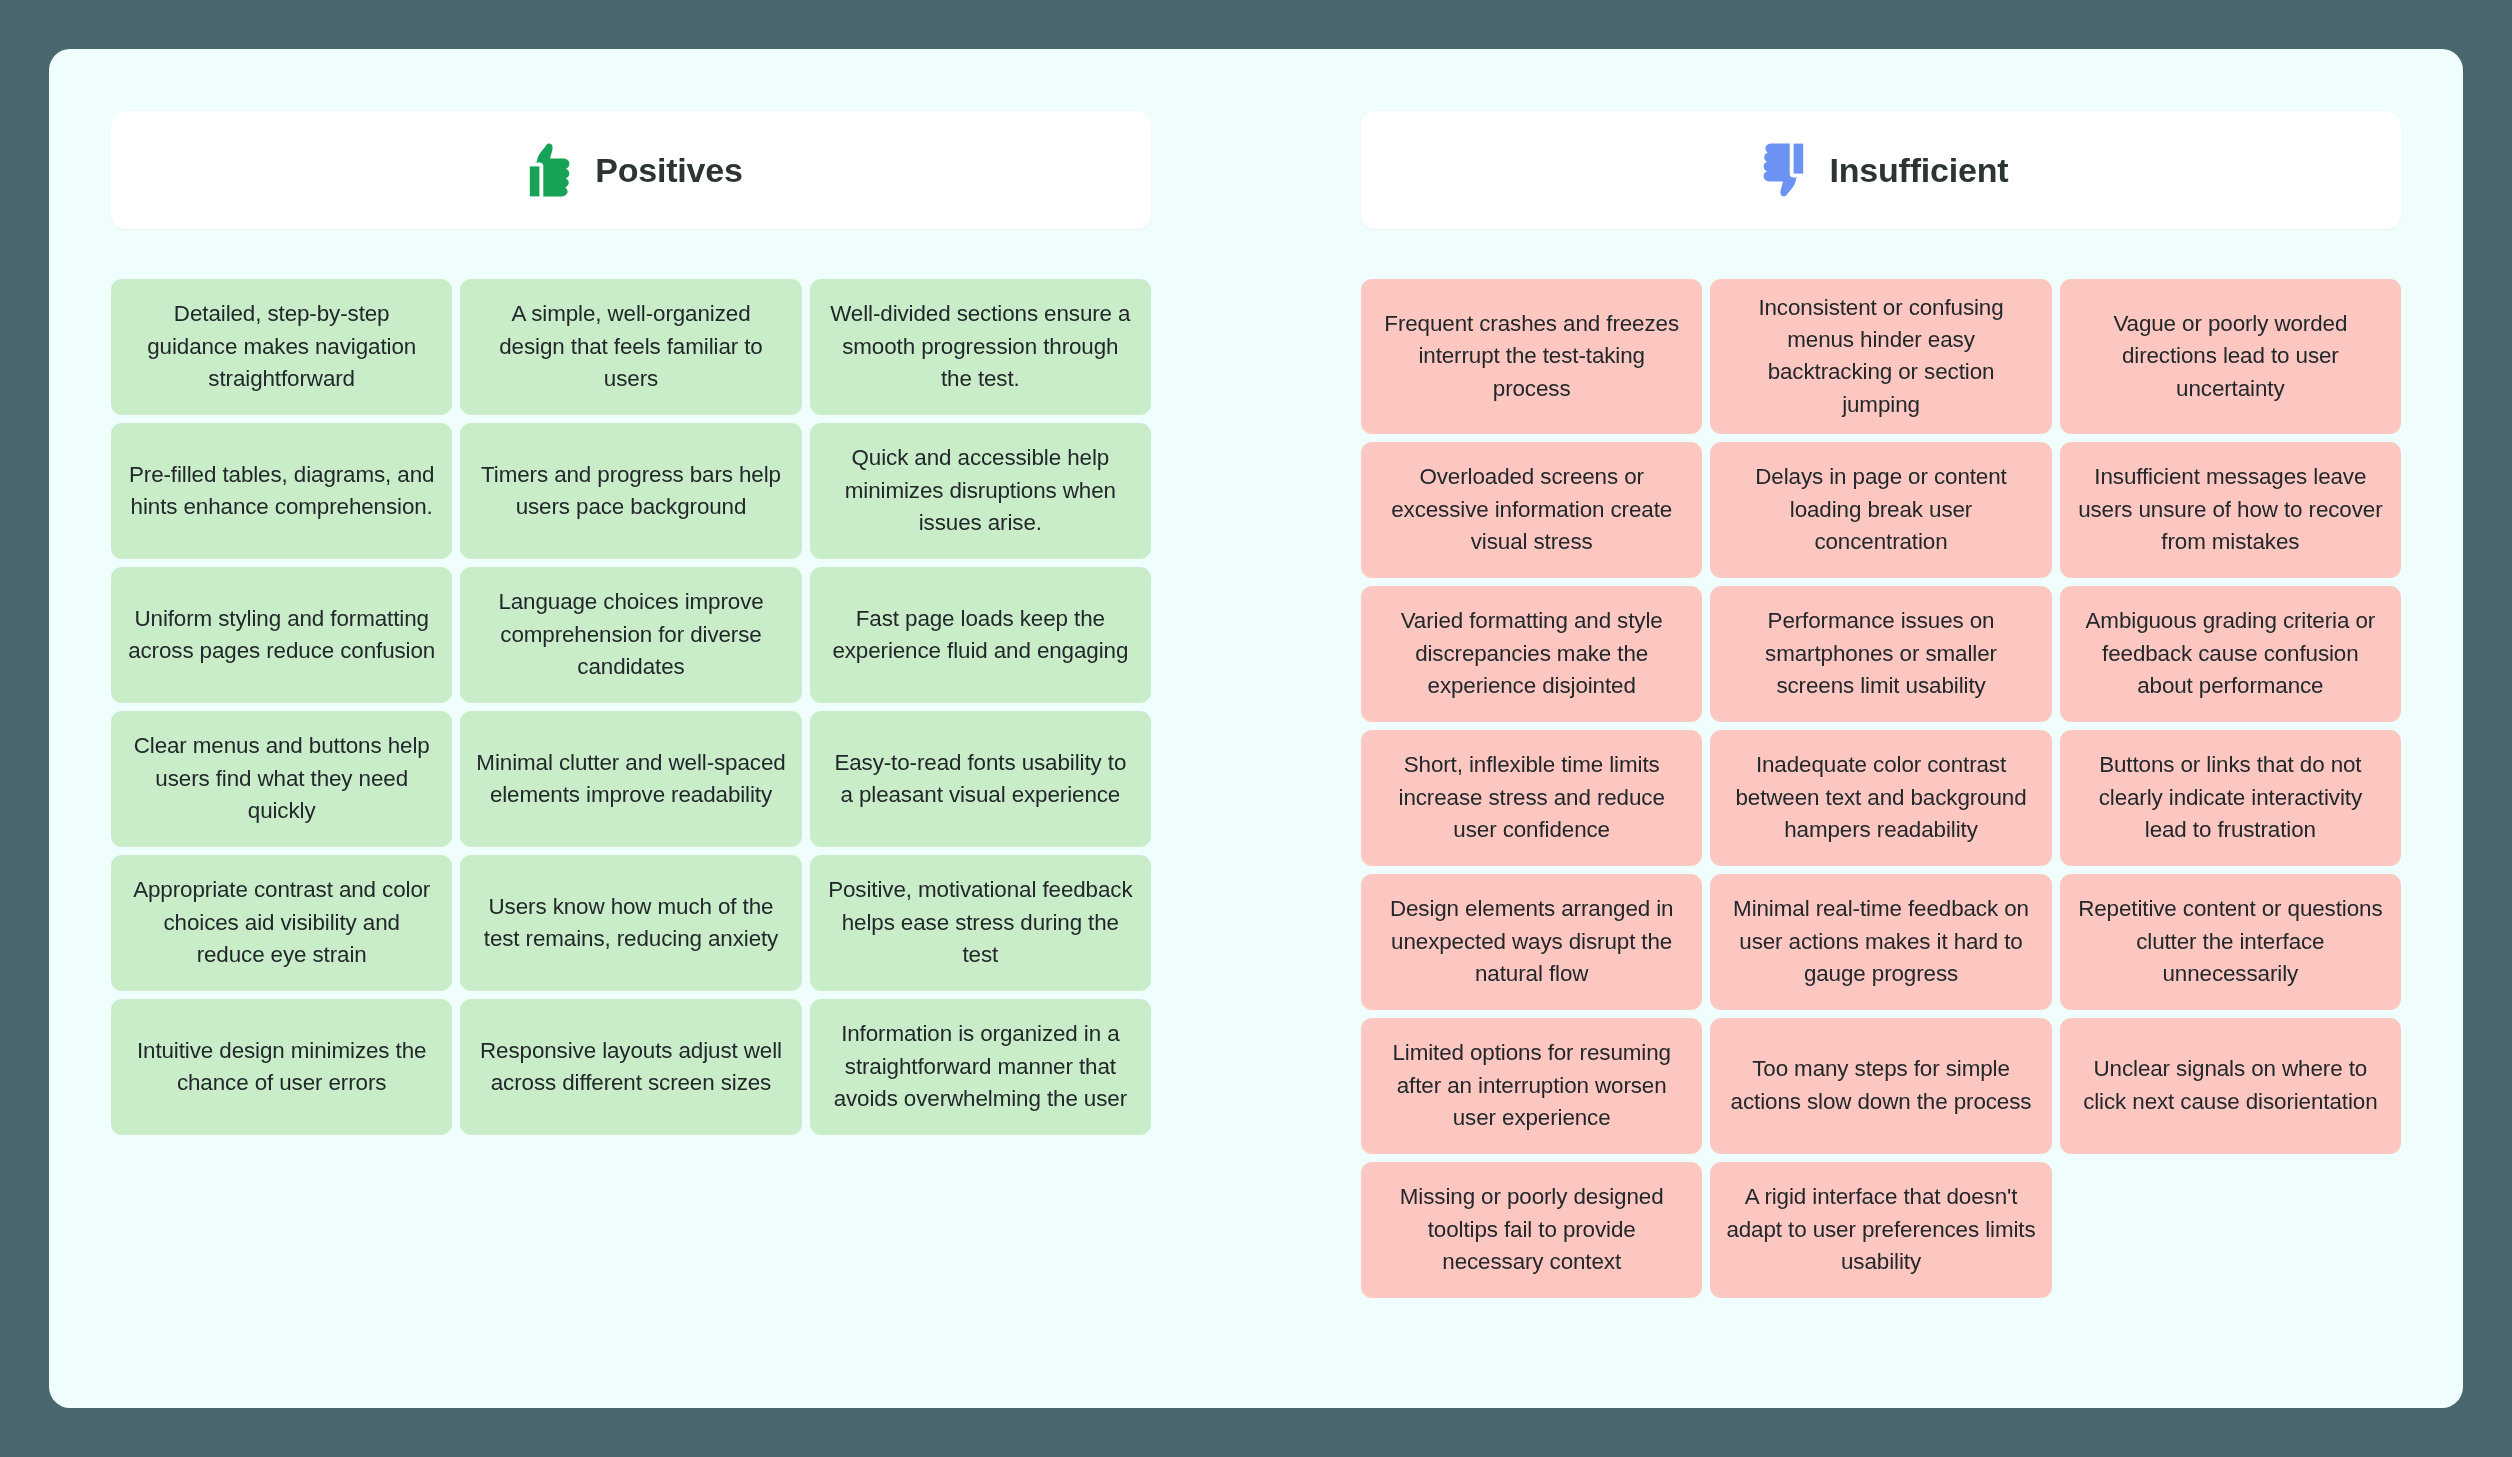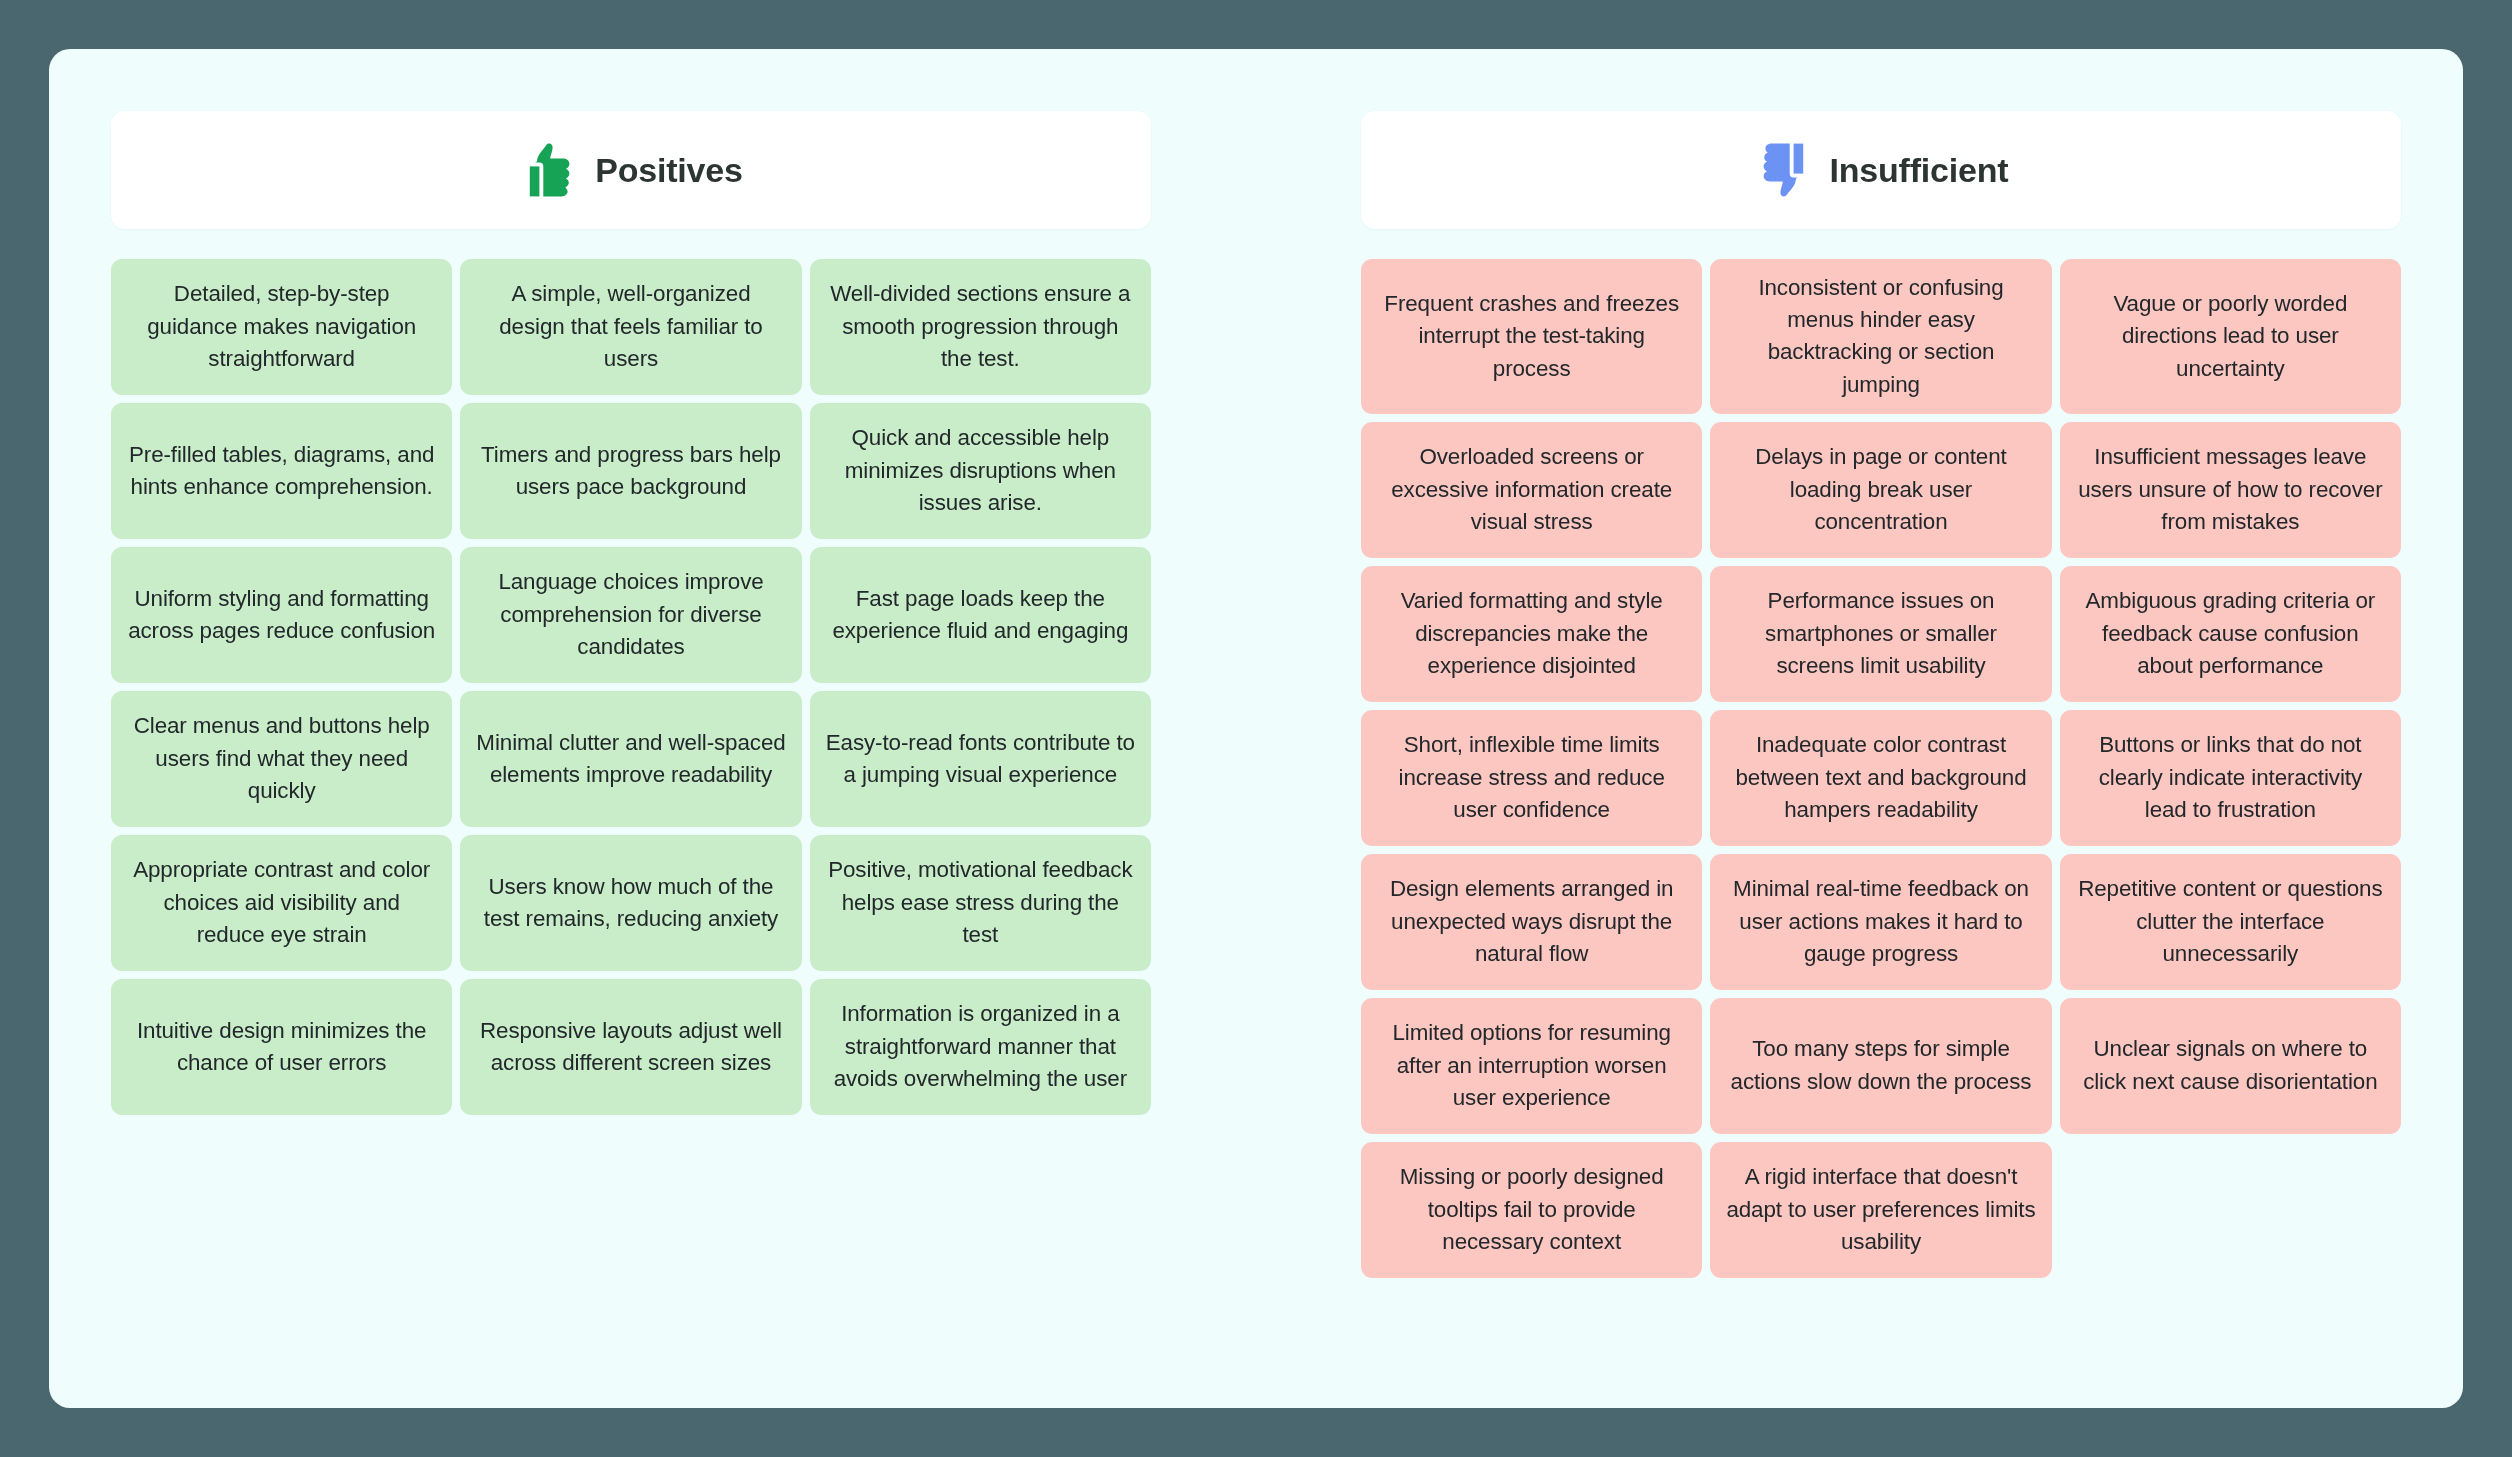--- a/index.html
+++ b/index.html
@@ -42,21 +42,21 @@
   
   .section-header {
     background: #ffffff;
     border-radius: 13.7px;
     height: 118px;
     display: flex;
     align-items: center;
     justify-content: center;
     gap: 16px;
     box-shadow: 0 0.6px 1.9px rgba(30,60,70,0.05);
-    margin-bottom: 30px;
+    margin-bottom: 50px;
   }
 
   .hdr-icon { width: 60px; height: 60px; flex: 0 0 auto; display:block; }
 
   .section-title {
     font-size: 34px;
     font-weight: 700;
     color: #2c3531;
     letter-spacing: -0.2px;
     line-height: 1;
@@ -113,21 +113,21 @@
           <div class="card positive">A simple, well-organized design that feels familiar to users</div>
           <div class="card positive">Well-divided sections ensure a smooth progression through the test.</div>
           <div class="card positive">Pre-filled tables, diagrams, and hints enhance comprehension.</div>
           <div class="card positive">Timers and progress bars help users pace background</div>
           <div class="card positive">Quick and accessible help minimizes disruptions when issues arise.</div>
           <div class="card positive">Uniform styling and formatting across pages reduce confusion</div>
           <div class="card positive">Language choices improve comprehension for diverse candidates</div>
           <div class="card positive">Fast page loads keep the experience fluid and engaging</div>
           <div class="card positive">Clear menus and buttons help users find what they need quickly</div>
           <div class="card positive">Minimal clutter and well-spaced elements improve readability</div>
-          <div class="card positive">Easy-to-read fonts contribute to a jumping visual experience</div>
+          <div class="card positive">Easy-to-read fonts usability to a pleasant visual experience</div>
           <div class="card positive">Appropriate contrast and color choices aid visibility and reduce eye strain</div>
           <div class="card positive">Users know how much of the test remains, reducing anxiety</div>
           <div class="card positive">Positive, motivational feedback helps ease stress during the test</div>
           <div class="card positive">Intuitive design minimizes the chance of user errors</div>
           <div class="card positive">Responsive layouts adjust well across different screen sizes</div>
           <div class="card positive">Information is organized in a straightforward manner that avoids overwhelming the user</div>
           <div class="card spacer"></div>
         </div>
     </div>
 

